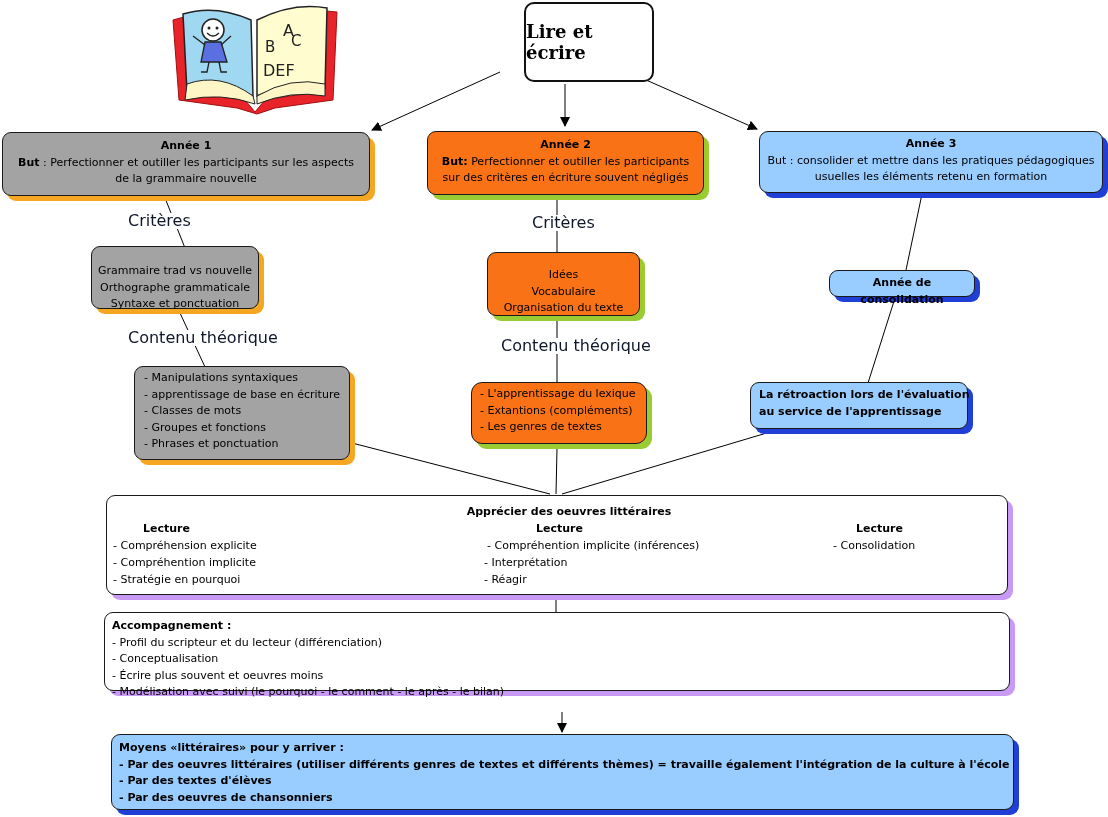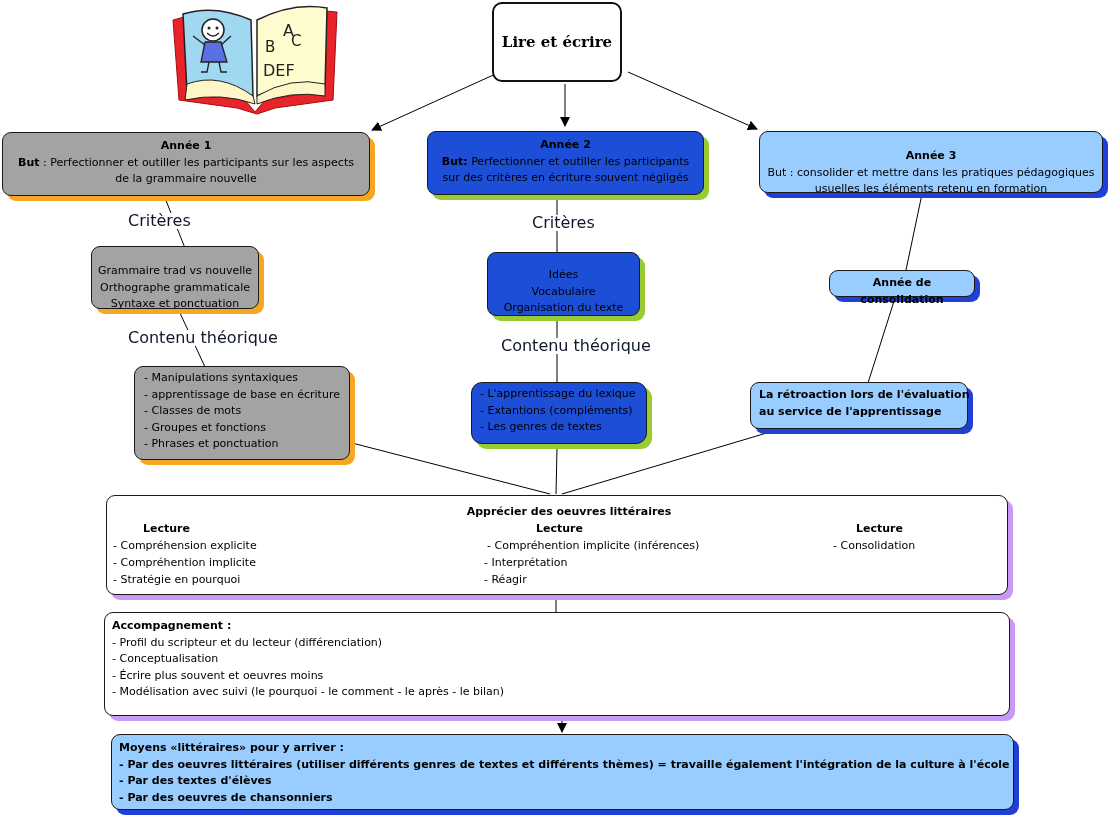--- a/index.html
+++ b/index.html
@@ -3,28 +3,28 @@
 <meta charset="utf-8">
 <style>
   html, body { margin:0; padding:0; background:#ffffff; }
   body { width:1108px; height:817px; position:relative; overflow:hidden;
          font-family:"DejaVu Sans", sans-serif; color:#000; }
   svg.links { position:absolute; left:0; top:0; width:1108px; height:817px; z-index:0; }
   .node { position:absolute; box-sizing:border-box; border:1.5px solid #1a1a1a; border-radius:9px;
           font-size:11px; line-height:16.5px; z-index:2; }
   .center { text-align:center; }
   .yellow { background:#a3a3a3; box-shadow:5px 5px 0 #f5a623; }
-  .green  { background:#1d4ed8; box-shadow:5px 5px 0 #99cc33; }
+  .green  { background:#f97316; box-shadow:5px 5px 0 #99cc33; }
   .blue   { background:#99ccff; box-shadow:5px 5px 0 #1f3fd6; }
   .white  { background:#ffffff; box-shadow:5px 5px 0 #c99af5; }
   .bold { font-weight:bold; }
   .label { position:absolute; background:#fff; font-size:16px; line-height:16px; z-index:1; padding:0 2px; color:#0f172a; }
-  .title-node { position:absolute; left:492px; top:2px; width:126px; height:76px; border:2px solid #111;
+  .title-node { position:absolute; left:524px; top:2px; width:126px; height:76px; border:2px solid #111;
                 border-radius:10px; background:#fff; display:flex; align-items:center; justify-content:center;
-                font-family:"DejaVu Serif", serif; font-size:15px; font-weight:bold; z-index:2; }
+                font-family:"DejaVu Serif", serif; font-size:18px; font-weight:bold; z-index:2; }
   .line { display:block; white-space:nowrap; }
   .col { position:absolute; font-size:11px; line-height:17px; }
   .book { position:absolute; left:165px; top:0px; width:180px; height:115px; z-index:2; }
 </style>
 </head>
 <body>
 
 <svg class="links" viewBox="0 0 1108 817">
   <defs>
     <marker id="arr" markerWidth="10" markerHeight="10" refX="9" refY="5" orient="auto" markerUnits="userSpaceOnUse">
@@ -102,21 +102,21 @@
   <span class="line">Vocabulaire</span>
   <span class="line">Organisation du texte</span>
 </div>
 <div class="label" style="left:499px; top:338px;">Contenu théorique</div>
 <div class="node green" style="left:471px; top:382px; width:176px; height:62px; padding:3px 0 0 8px;border-radius:11px;">
   <span class="line">- L'apprentissage du lexique</span>
   <span class="line">- Extantions (compléments)</span>
   <span class="line">- Les genres de textes</span>
 </div>
 
-<div class="node blue center" style="left:759px; top:131px; width:344px; height:62px; padding-top:16px;">
+<div class="node blue center" style="left:759px; top:131px; width:344px; height:62px; padding-top:4px;">
   <span class="line bold">Année 3</span>
   <span class="line">But : consolider et mettre dans les pratiques pédagogiques</span>
   <span class="line">usuelles les éléments retenu en formation</span>
 </div>
 <div class="node blue center bold" style="left:829px; top:270px; width:146px; height:27px; padding-top:4px;">
   <span>Année de consolidation</span>
 </div>
 <div class="node blue bold" style="left:750px; top:382px; width:218px; height:47px; padding:4px 0 0 8px;">
   <span class="line">La rétroaction lors de l'évaluation</span>
   <span class="line">au service de l'apprentissage</span>
@@ -135,21 +135,21 @@
     <span class="line" style="padding-left:3px;">- Compréhention implicite (inférences)</span>
     <span class="line">- Interprétation</span>
     <span class="line">- Réagir</span>
   </div>
   <div class="col" style="left:726px; top:24px;">
     <span class="line bold" style="padding-left:23px;">Lecture</span>
     <span class="line">- Consolidation</span>
   </div>
 </div>
 
-<div class="node white" style="left:104px; top:612px; width:906px; height:104px; padding:5px 0 0 7px;">
+<div class="node white" style="left:104px; top:612px; width:906px; height:79px; padding:5px 0 0 7px;">
   <span class="line bold">Accompagnement :</span>
   <span class="line">- Profil du scripteur et du lecteur (différenciation)</span>
   <span class="line">- Conceptualisation</span>
   <span class="line">- Écrire plus souvent et oeuvres moins</span>
   <span class="line">- Modélisation avec suivi (le pourquoi - le comment - le après - le bilan)</span>
 </div>
 
 <div class="node blue bold" style="left:111px; top:734px; width:903px; height:76px; padding:5px 0 8px 7px;">
   <span class="line">Moyens «littéraires» pour y arriver :</span>
   <span class="line">- Par des oeuvres littéraires (utiliser différents genres de textes et différents thèmes) = travaille également l'intégration de la culture à l'école</span>

